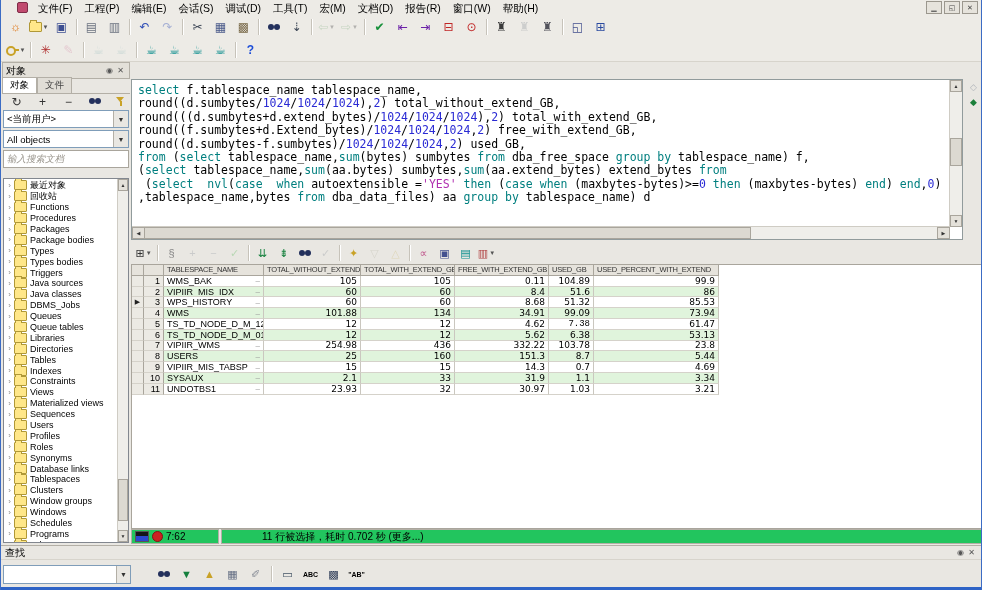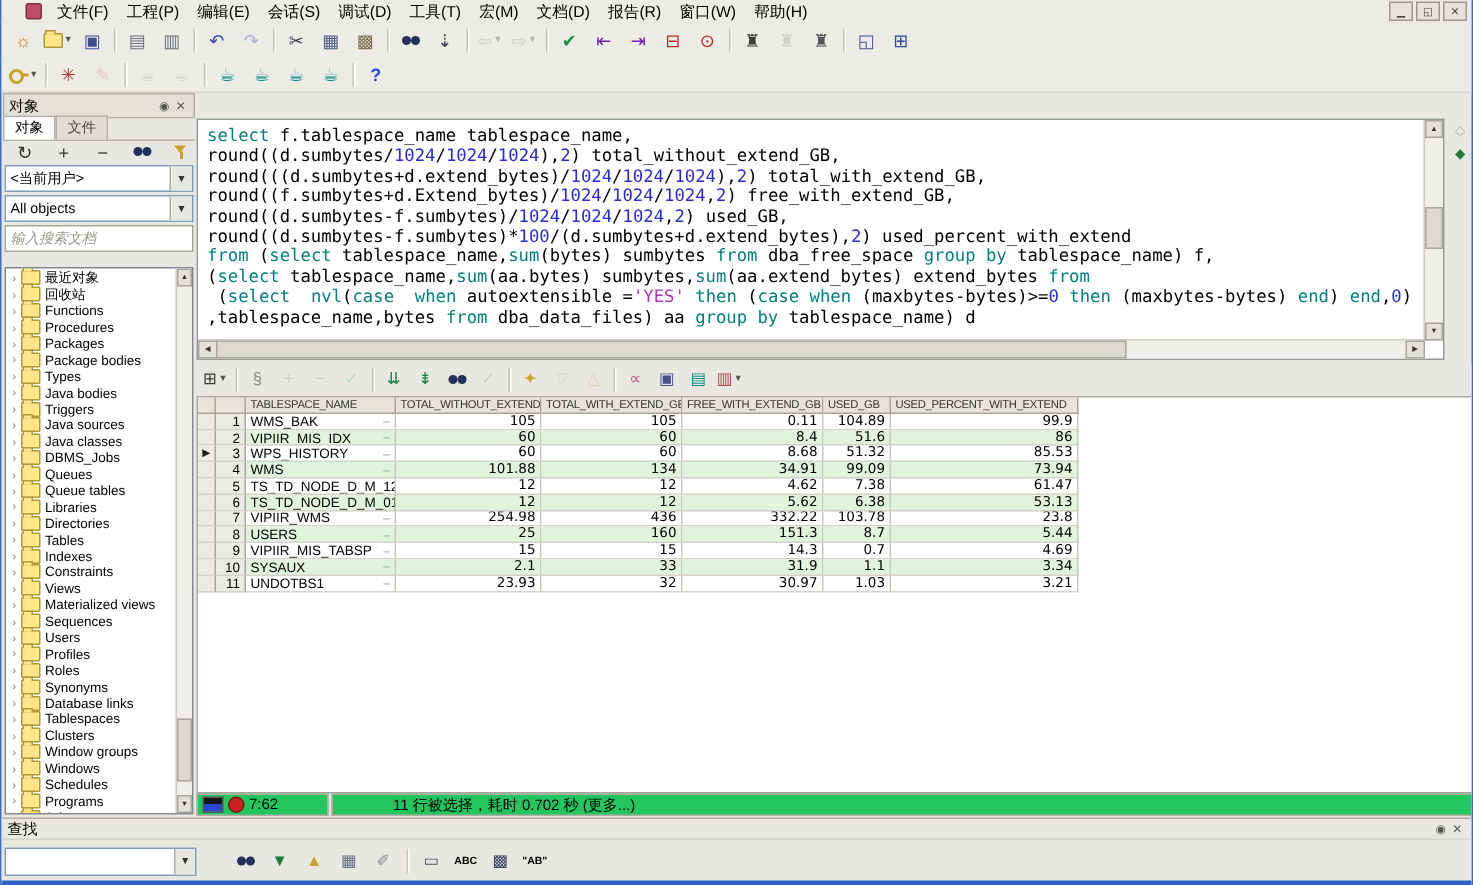--- a/index.html
+++ b/index.html
@@ -326,21 +326,21 @@
             <span class="titem-label">Package bodies</span>
           </div>
           <div class="tree-item">
             <span class="chev">›</span>
             <span class="folder"></span>
             <span class="titem-label">Types</span>
           </div>
           <div class="tree-item">
             <span class="chev">›</span>
             <span class="folder"></span>
-            <span class="titem-label">Java bodies</span>
+            <span class="titem-label">Types bodies</span>
           </div>
           <div class="tree-item">
             <span class="chev">›</span>
             <span class="folder"></span>
             <span class="titem-label">Triggers</span>
           </div>
           <div class="tree-item">
             <span class="chev">›</span>
             <span class="folder"></span>
             <span class="titem-label">Java sources</span>
@@ -476,21 +476,20 @@
 
   <div id="main">
 
     <div id="editor">
       <div id="code">
           <div class="code-line"><span class="tok-kw">select</span><span class="tok-pl"> f.tablespace_name tablespace_name,</span></div>
           <div class="code-line"><span class="tok-pl">round((d.sumbytes/</span><span class="tok-num">1024</span><span class="tok-pl">/</span><span class="tok-num">1024</span><span class="tok-pl">/</span><span class="tok-num">1024</span><span class="tok-pl">),</span><span class="tok-num">2</span><span class="tok-pl">) total_without_extend_GB,</span></div>
           <div class="code-line"><span class="tok-pl">round(((d.sumbytes+d.extend_bytes)/</span><span class="tok-num">1024</span><span class="tok-pl">/</span><span class="tok-num">1024</span><span class="tok-pl">/</span><span class="tok-num">1024</span><span class="tok-pl">),</span><span class="tok-num">2</span><span class="tok-pl">) total_with_extend_GB,</span></div>
           <div class="code-line"><span class="tok-pl">round((f.sumbytes+d.Extend_bytes)/</span><span class="tok-num">1024</span><span class="tok-pl">/</span><span class="tok-num">1024</span><span class="tok-pl">/</span><span class="tok-num">1024</span><span class="tok-pl">,</span><span class="tok-num">2</span><span class="tok-pl">) free_with_extend_GB,</span></div>
           <div class="code-line"><span class="tok-pl">round((d.sumbytes-f.sumbytes)/</span><span class="tok-num">1024</span><span class="tok-pl">/</span><span class="tok-num">1024</span><span class="tok-pl">/</span><span class="tok-num">1024</span><span class="tok-pl">,</span><span class="tok-num">2</span><span class="tok-pl">) used_GB,</span></div>
-          <div class="code-line"><span class="tok-pl">round((d.sumbytes-f.sumbytes)*</span><span class="tok-num">100</span><span class="tok-pl">/(d.sumbytes+d.extend_bytes),</span><span class="tok-num">2</span><span class="tok-pl">) used_percent_with_extend</span></div>
           <div class="code-line"><span class="tok-kw">from</span><span class="tok-pl"> (</span><span class="tok-kw">select</span><span class="tok-pl"> tablespace_name,</span><span class="tok-kw">sum</span><span class="tok-pl">(bytes) sumbytes </span><span class="tok-kw">from</span><span class="tok-pl"> dba_free_space </span><span class="tok-kw">group by</span><span class="tok-pl"> tablespace_name) f,</span></div>
           <div class="code-line"><span class="tok-pl">(</span><span class="tok-kw">select</span><span class="tok-pl"> tablespace_name,</span><span class="tok-kw">sum</span><span class="tok-pl">(aa.bytes) sumbytes,</span><span class="tok-kw">sum</span><span class="tok-pl">(aa.extend_bytes) extend_bytes </span><span class="tok-kw">from</span></div>
           <div class="code-line"><span class="tok-pl"> (</span><span class="tok-kw">select</span><span class="tok-pl">  </span><span class="tok-kw">nvl</span><span class="tok-pl">(</span><span class="tok-kw">case</span><span class="tok-pl">  </span><span class="tok-kw">when</span><span class="tok-pl"> autoextensible =</span><span class="tok-str">'YES'</span><span class="tok-pl"> </span><span class="tok-kw">then</span><span class="tok-pl"> (</span><span class="tok-kw">case</span><span class="tok-pl"> </span><span class="tok-kw">when</span><span class="tok-pl"> (maxbytes-bytes)&gt;=</span><span class="tok-num">0</span><span class="tok-pl"> </span><span class="tok-kw">then</span><span class="tok-pl"> (maxbytes-bytes) </span><span class="tok-kw">end</span><span class="tok-pl">) </span><span class="tok-kw">end</span><span class="tok-pl">,</span><span class="tok-num">0</span><span class="tok-pl">) E</span></div>
           <div class="code-line"><span class="tok-pl">,tablespace_name,bytes </span><span class="tok-kw">from</span><span class="tok-pl"> dba_data_files) aa </span><span class="tok-kw">group by</span><span class="tok-pl"> tablespace_name) d</span></div>
         </div>
       <div id="ed-vscroll" class="vscroll" style="bottom:12px;">
         <div class="sa up">▲</div>
         <div class="thumb" style="top:58px;height:26px;"></div>
         <div class="sa dn">▼</div>
       </div>
@@ -628,21 +627,21 @@
           </div>
           <div class="trow">
             <div class="tcell mark-cell" style="width: 12px;"></div>
             <div class="tcell num-cell" style="width: 20px;">5</div>
             <div class="tcell" style="width: 100px;">
               <span>TS_TD_NODE_D_M_12</span>
             </div>
             <div class="tcell val" style="width: 97px;">12</div>
             <div class="tcell val" style="width: 94px;">12</div>
             <div class="tcell val" style="width: 94px;">4.62</div>
-            <div class="tcell val" style="width: 45px;">7.38</div>
+            <div class="tcell val" style="width: 45px; font-family: Liberation Mono, monospace;">7.38</div>
             <div class="tcell val" style="width: 125px;">61.47</div>
           </div>
           <div class="trow green">
             <div class="tcell mark-cell" style="width: 12px;"></div>
             <div class="tcell num-cell" style="width: 20px;">6</div>
             <div class="tcell" style="width: 100px;">
               <span>TS_TD_NODE_D_M_01</span>
             </div>
             <div class="tcell val" style="width: 97px;">12</div>
             <div class="tcell val" style="width: 94px;">12</div>

